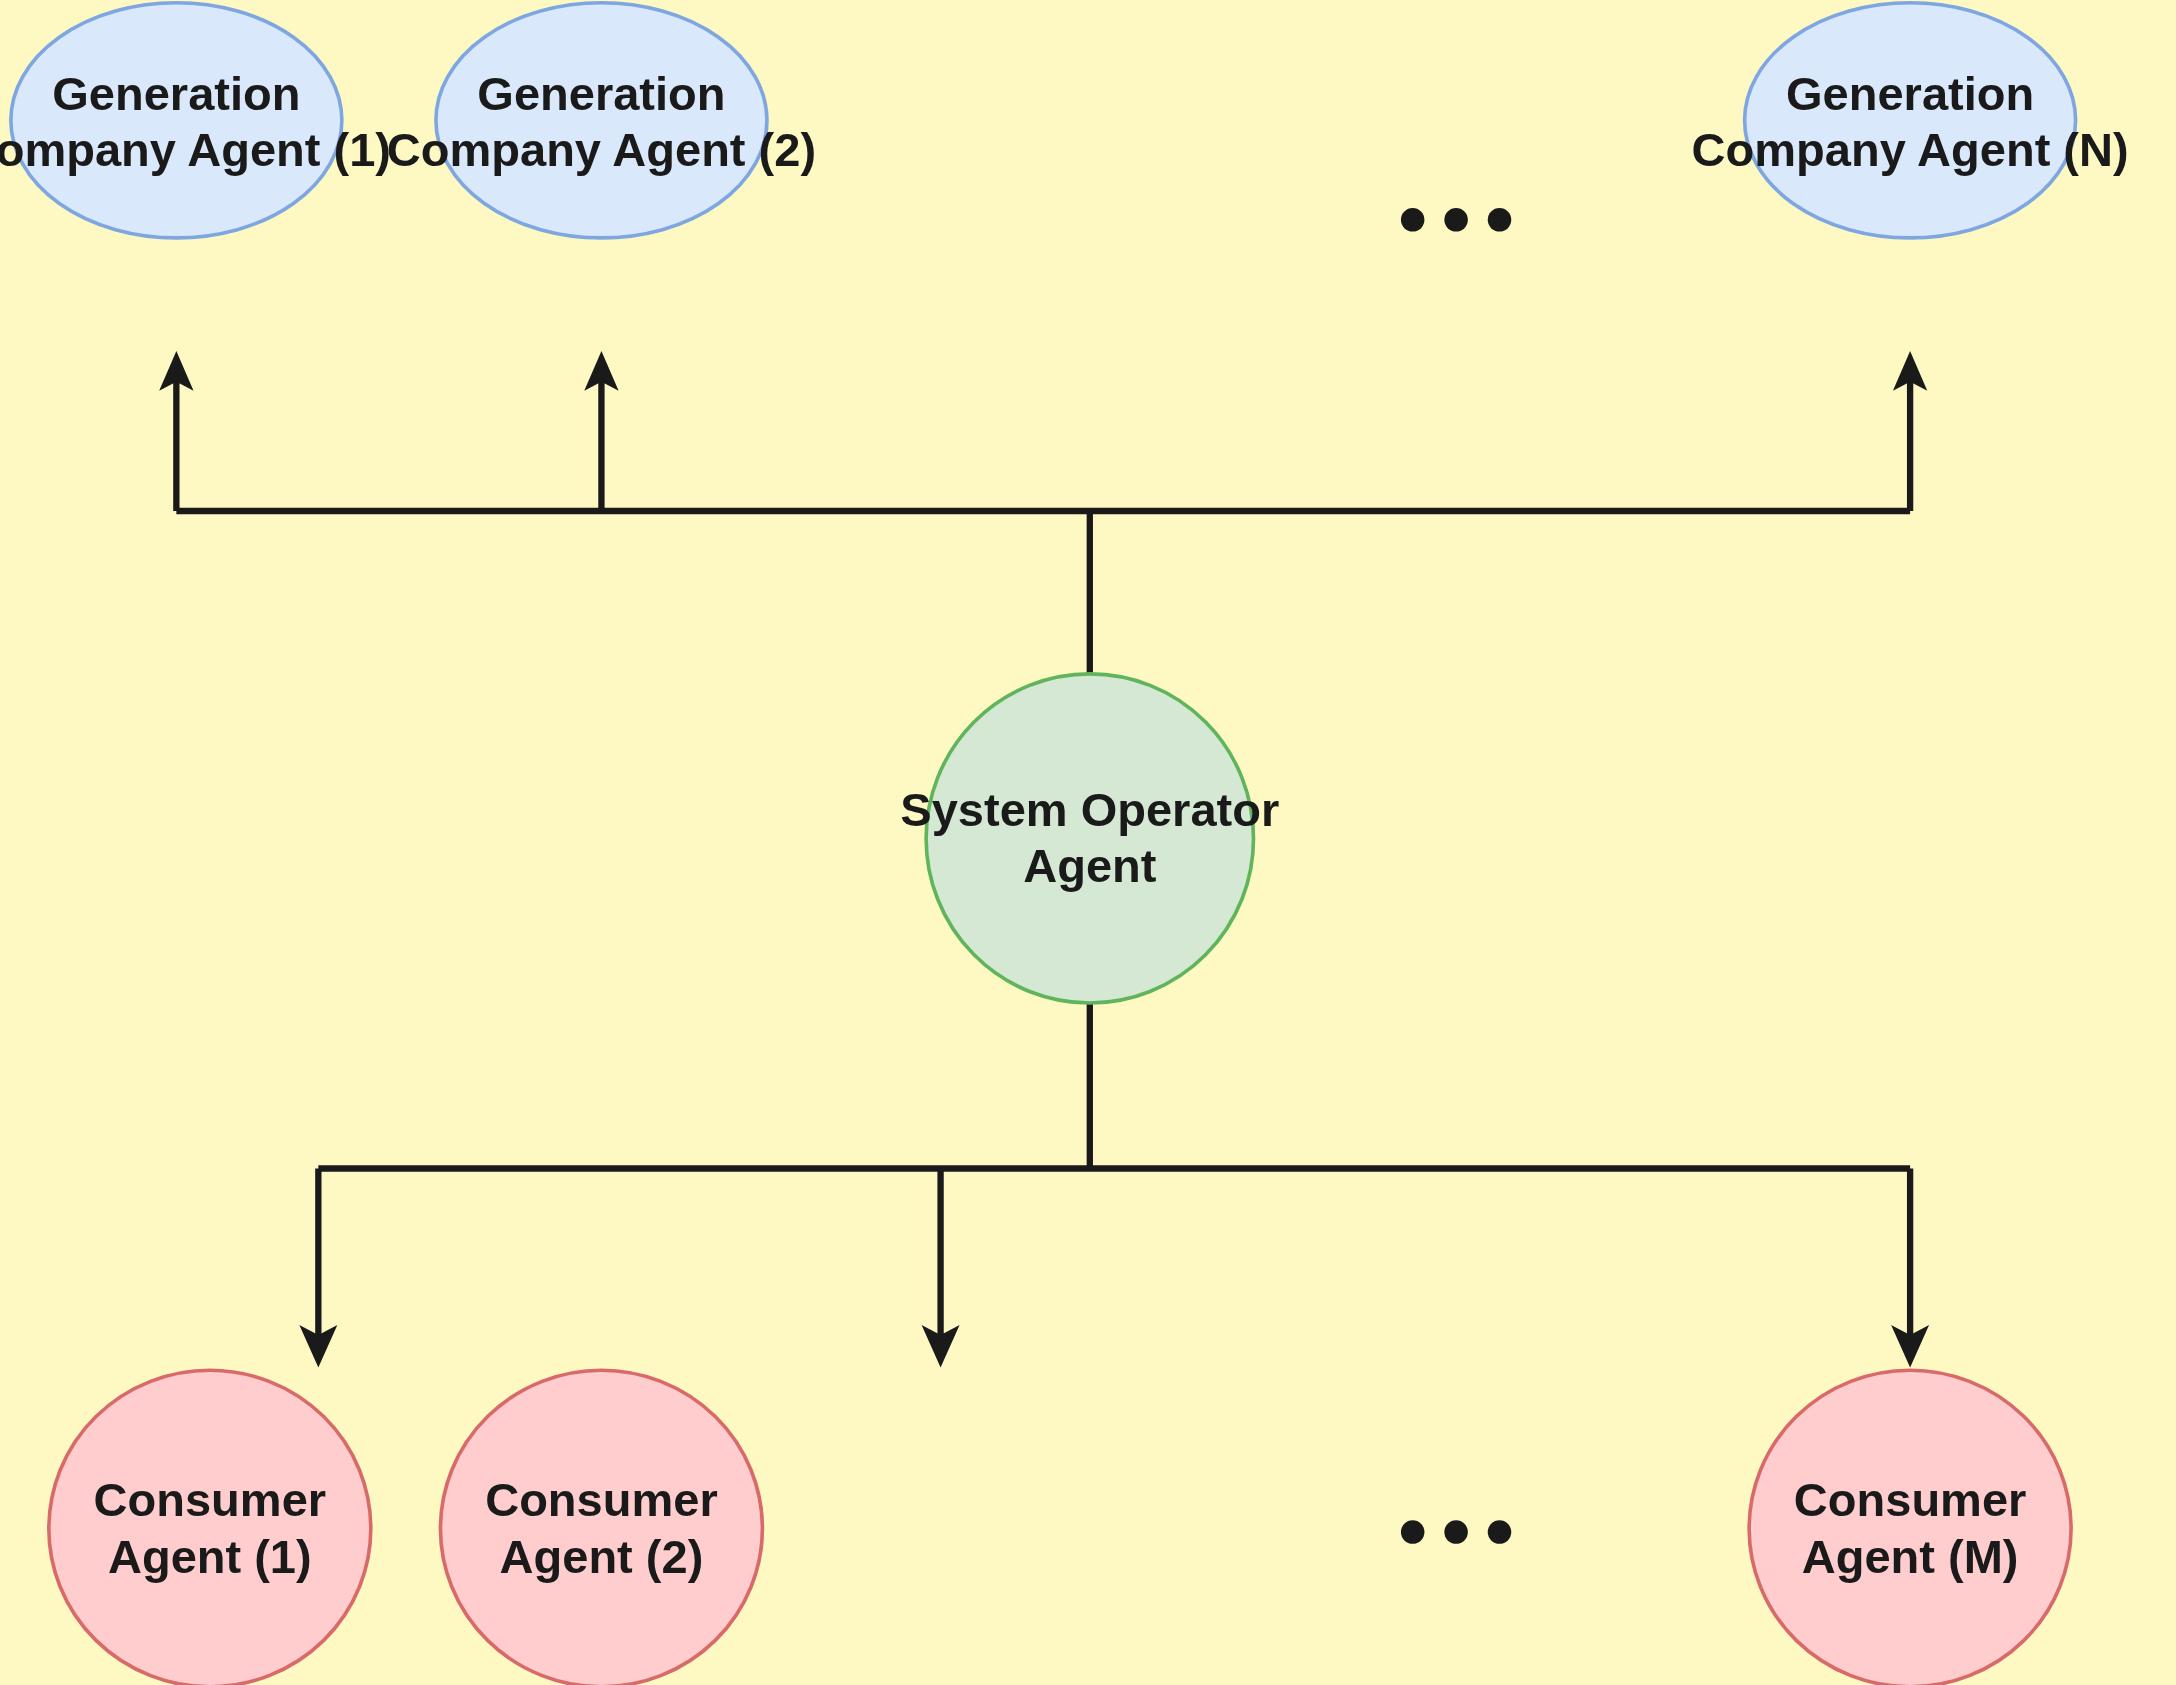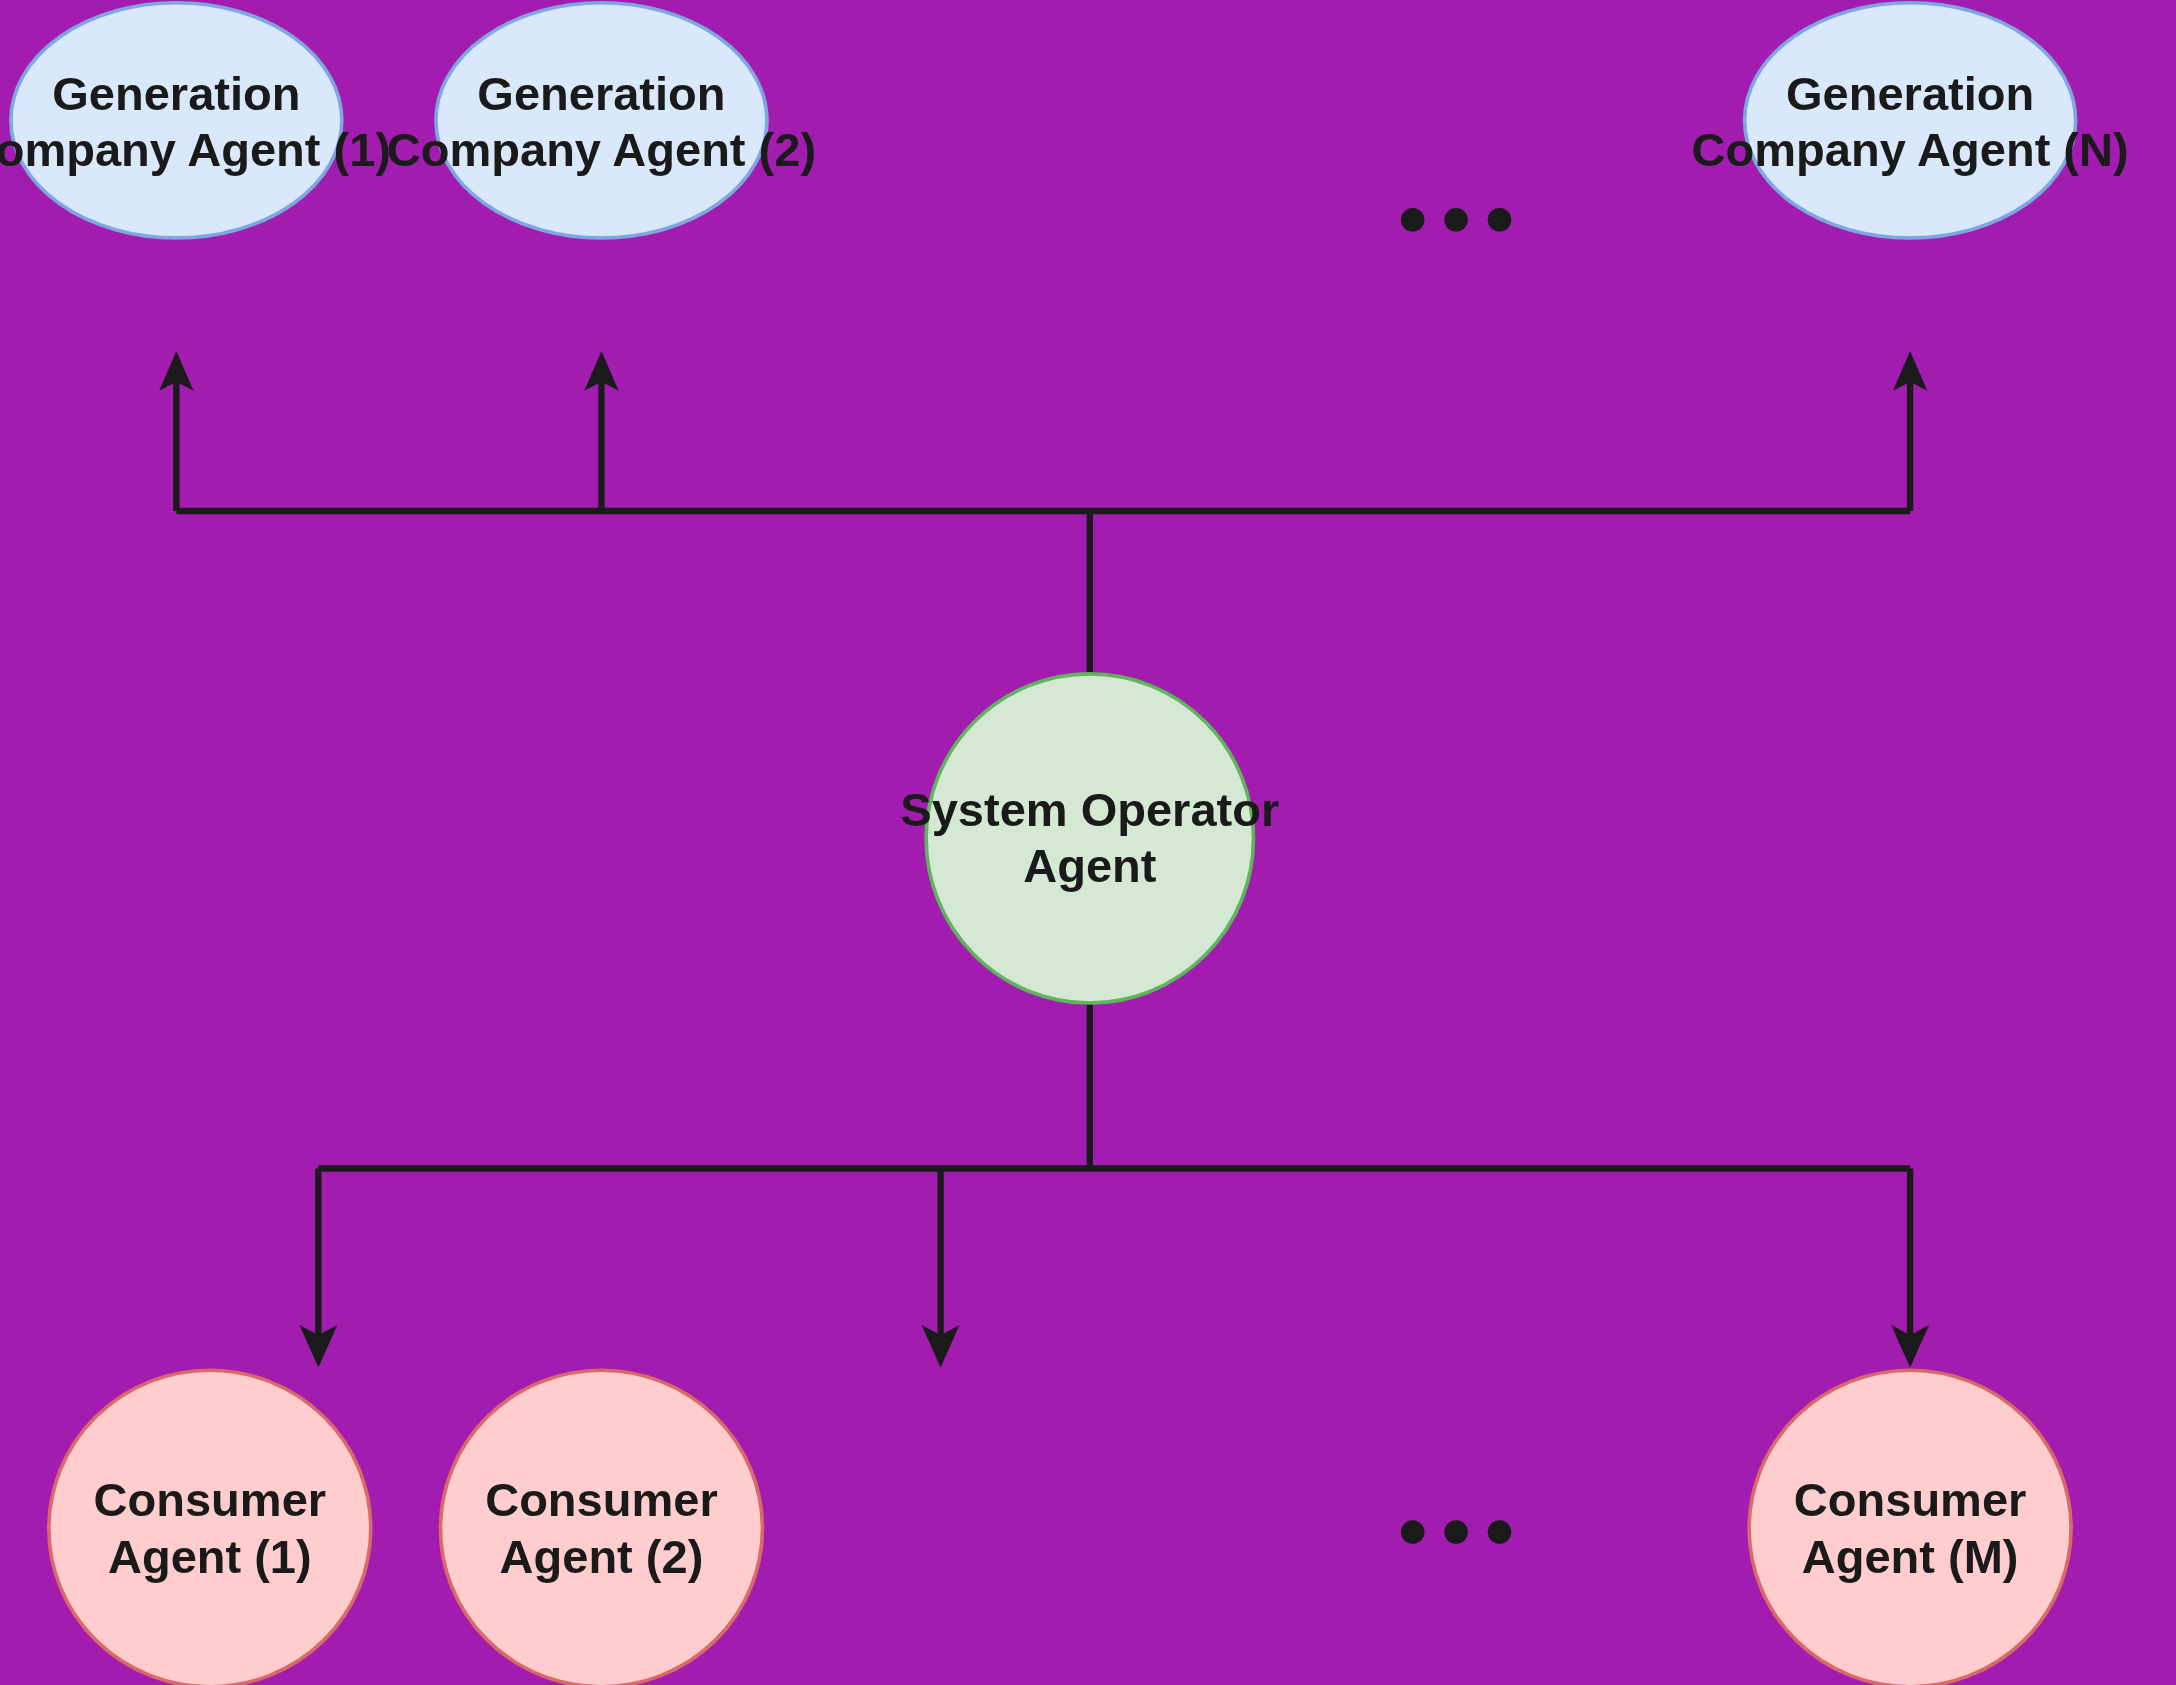--- a/index.html
+++ b/index.html
@@ -11,21 +11,21 @@
   body {
     width: 2176px;
     height: 1685px;
     overflow: hidden;
     font-family: "Liberation Sans", sans-serif;
   }
   #diagram-root {
     position: relative;
     width: 2176px;
     height: 1685px;
-    background: #a21caf;
+    background: #fef9c3;
   }
   svg#diagram-svg {
     display: block;
     width: 2176px;
     height: 1685px;
   }
   .node-label {
     font-family: "Liberation Sans", sans-serif;
     font-weight: bold;
     font-size: 52px;

